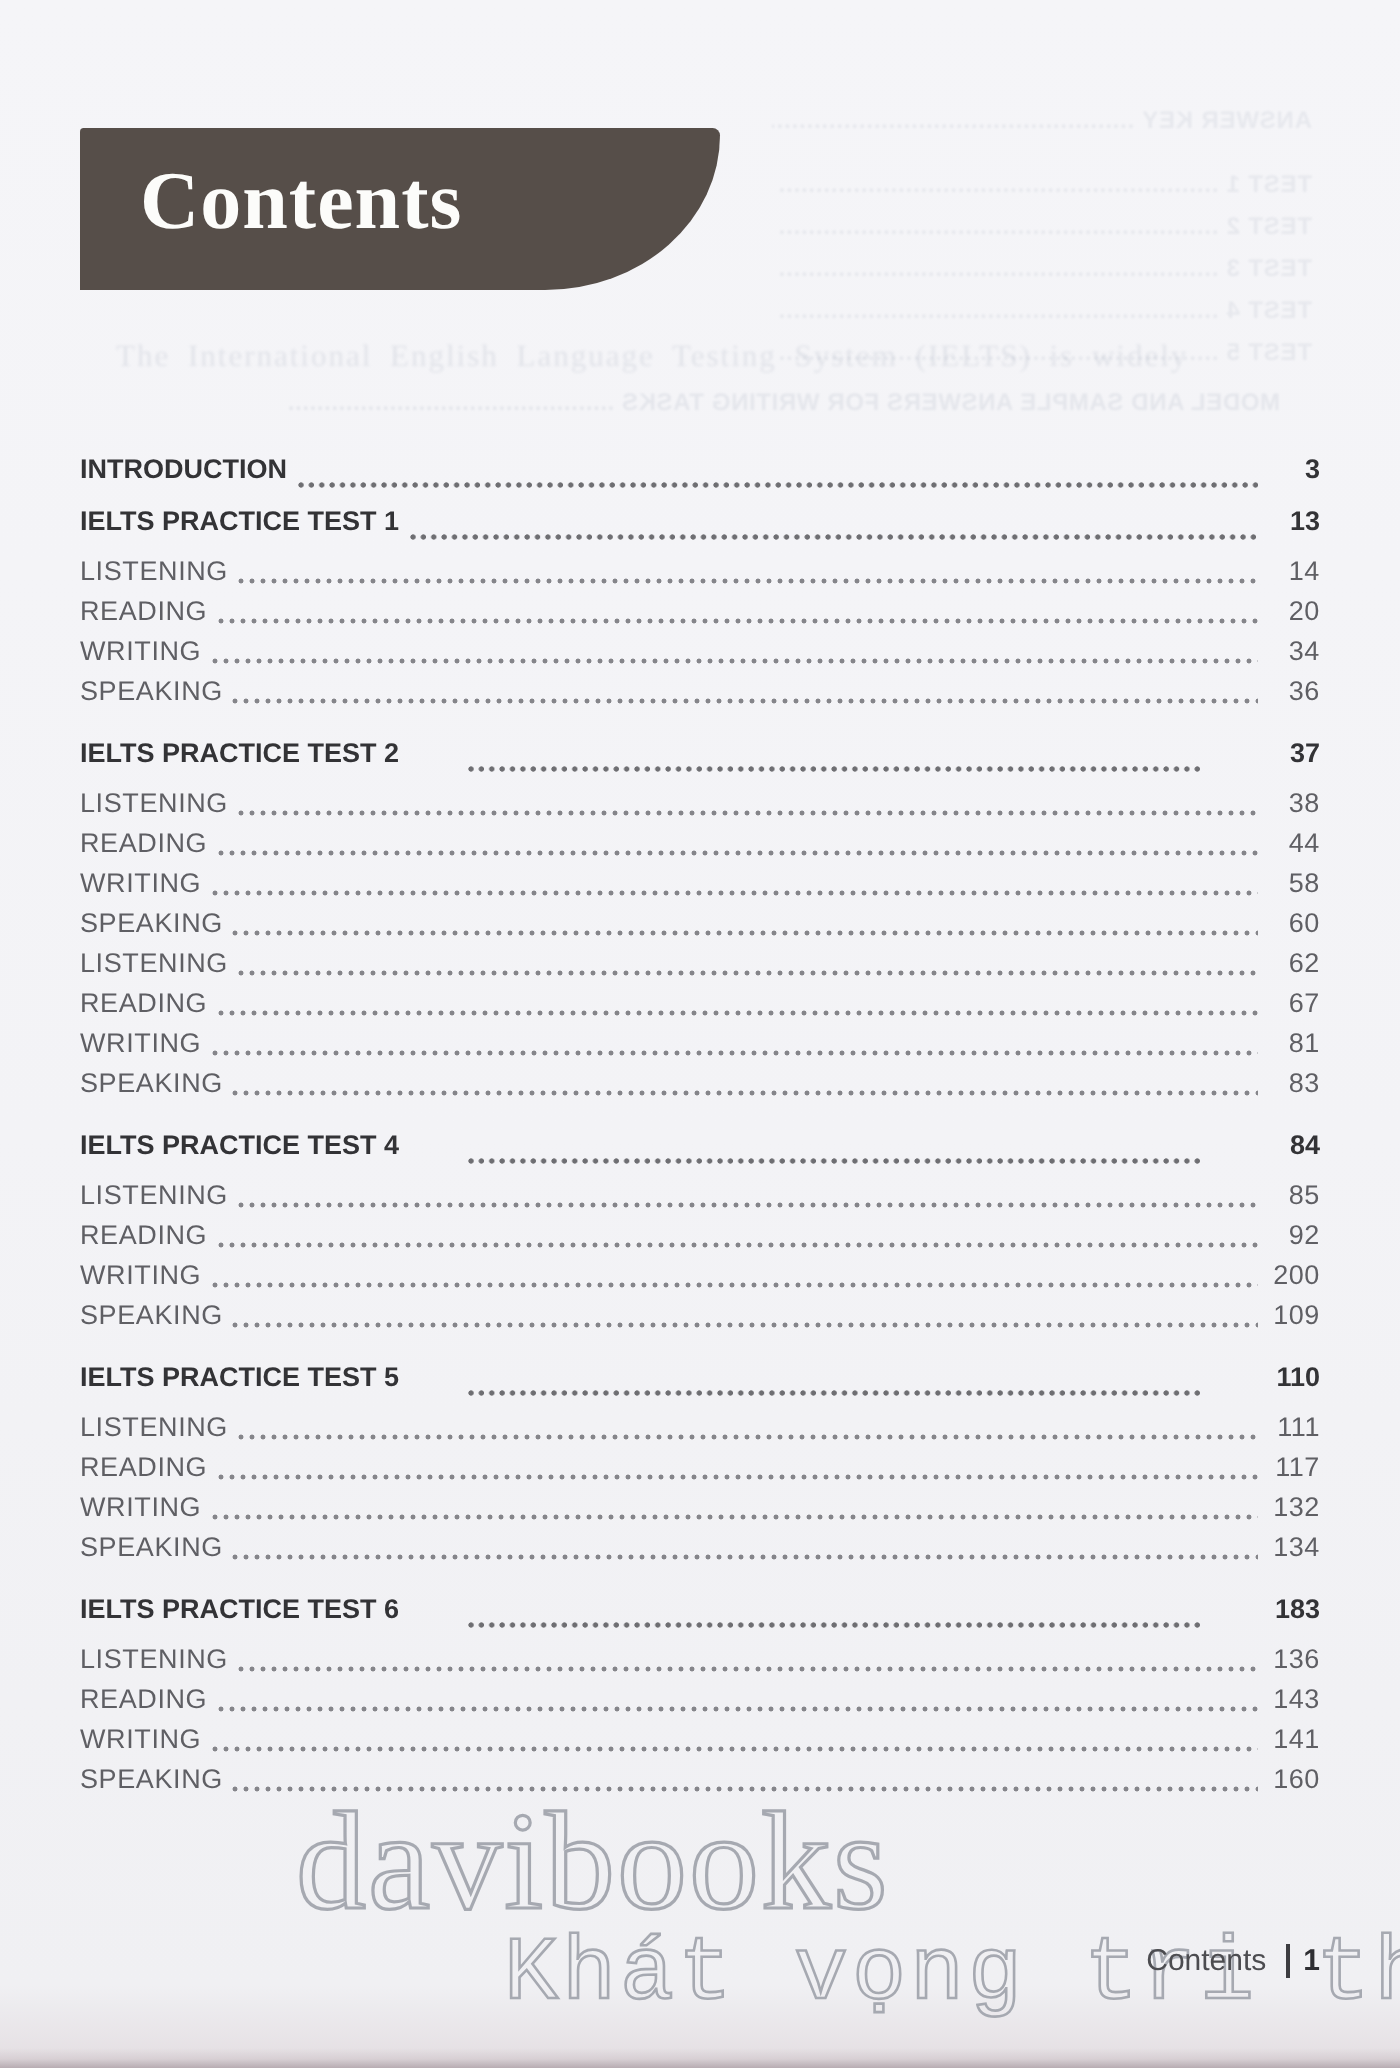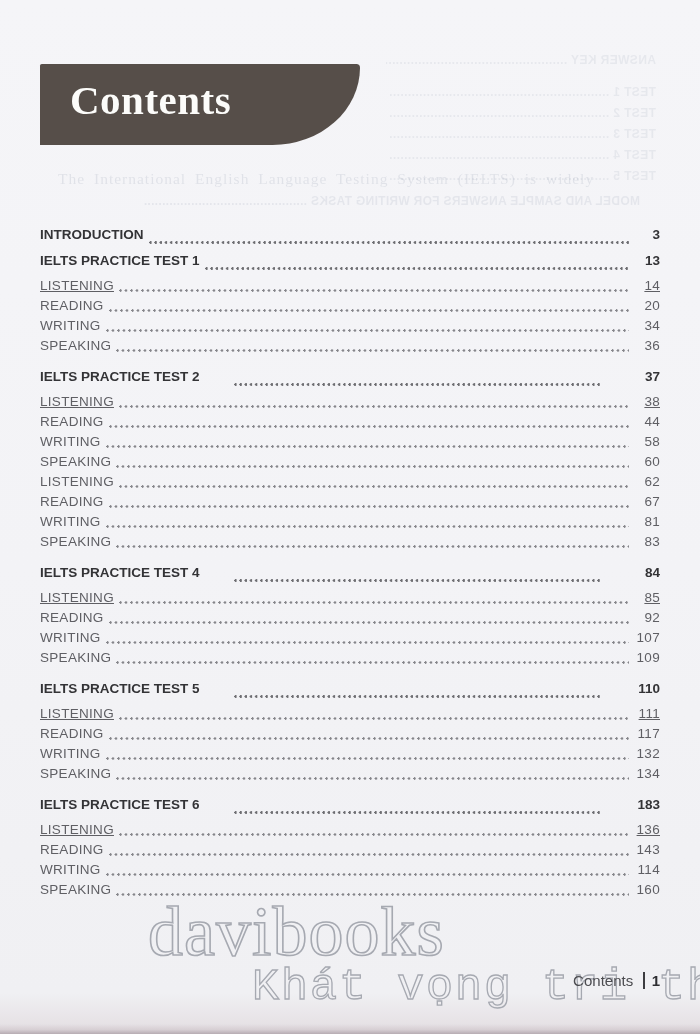--- a/index.html
+++ b/index.html
@@ -51,21 +51,21 @@
     font-size:12px;font-weight:bold;letter-spacing:.3px;
     opacity:.10;filter:blur(.6px);
     white-space:nowrap;overflow:hidden;
   }
   
   .toc{position:absolute;left:40px;top:222px;width:620px;}
   .toc-row{display:flex;align-items:flex-end;height:20px;line-height:20px;font-size:13.5px;}
   .toc-row.header{height:26px;line-height:26px;font-weight:bold;color:#333336;}
   .toc-row.sub{color:#5f5f64;letter-spacing:.3px;}
   .toc-row.sub + .toc-row.header{margin-top:8px;gap:29px;}
-  .toc-row.header + .toc-row.sub{margin-top:2px;text-decoration:underline;}
+  .toc-row.header + .toc-row.sub{margin-top:2px;}
   .t-label{white-space:nowrap;}
   .leader{
     flex:1;height:3px;margin:0 3px 0 5px;
     align-self:flex-end;margin-bottom:4px;
     background-image:radial-gradient(circle at 1.5px 1.5px,#85858a 1.05px,transparent 1.4px);
     background-size:5.5px 3px;background-repeat:repeat-x;
   }
   .toc-row.header .leader{
     background-image:radial-gradient(circle at 1.5px 1.5px,#6e6e72 1.15px,transparent 1.5px);
     background-size:5.2px 3px;
@@ -205,21 +205,21 @@
         <span class="t-page">85</span>
       </div>
       <div class="toc-row sub">
         <span class="t-label">READING</span>
         <span class="leader"></span>
         <span class="t-page">92</span>
       </div>
       <div class="toc-row sub">
         <span class="t-label">WRITING</span>
         <span class="leader"></span>
-        <span class="t-page">107</span>
+        <span class="t-page">200</span>
       </div>
       <div class="toc-row sub">
         <span class="t-label">SPEAKING</span>
         <span class="leader"></span>
         <span class="t-page">109</span>
       </div>
       <div class="toc-row header">
         <span class="t-label">IELTS PRACTICE TEST 5</span>
         <span class="leader"></span>
         <span class="t-page">110</span>
@@ -255,21 +255,21 @@
         <span class="t-page">136</span>
       </div>
       <div class="toc-row sub">
         <span class="t-label">READING</span>
         <span class="leader"></span>
         <span class="t-page">143</span>
       </div>
       <div class="toc-row sub">
         <span class="t-label">WRITING</span>
         <span class="leader"></span>
-        <span class="t-page">114</span>
+        <span class="t-page">141</span>
       </div>
       <div class="toc-row sub">
         <span class="t-label">SPEAKING</span>
         <span class="leader"></span>
         <span class="t-page">160</span>
       </div>
     </div>
 
   <div class="wm wm1">davibooks</div>
   <div class="wm wm2">Khát vọng tri thức</div>

